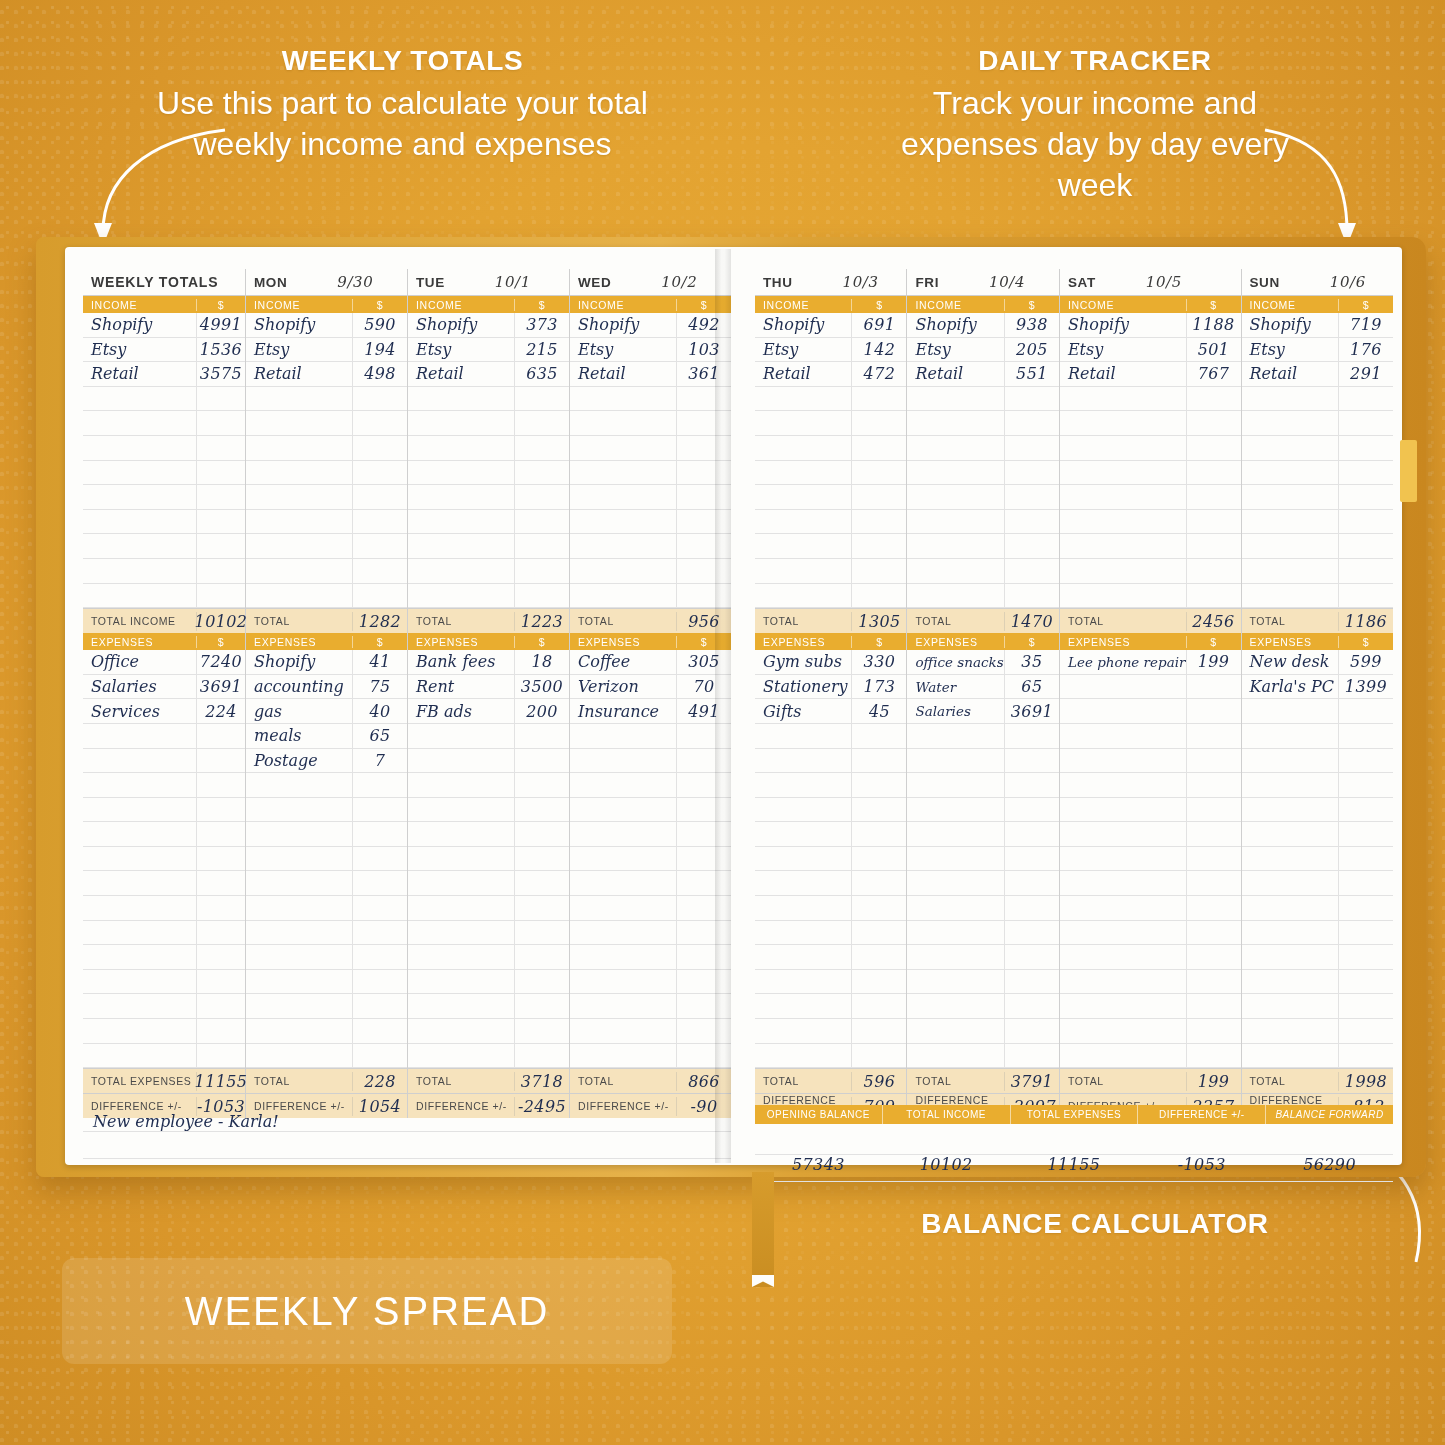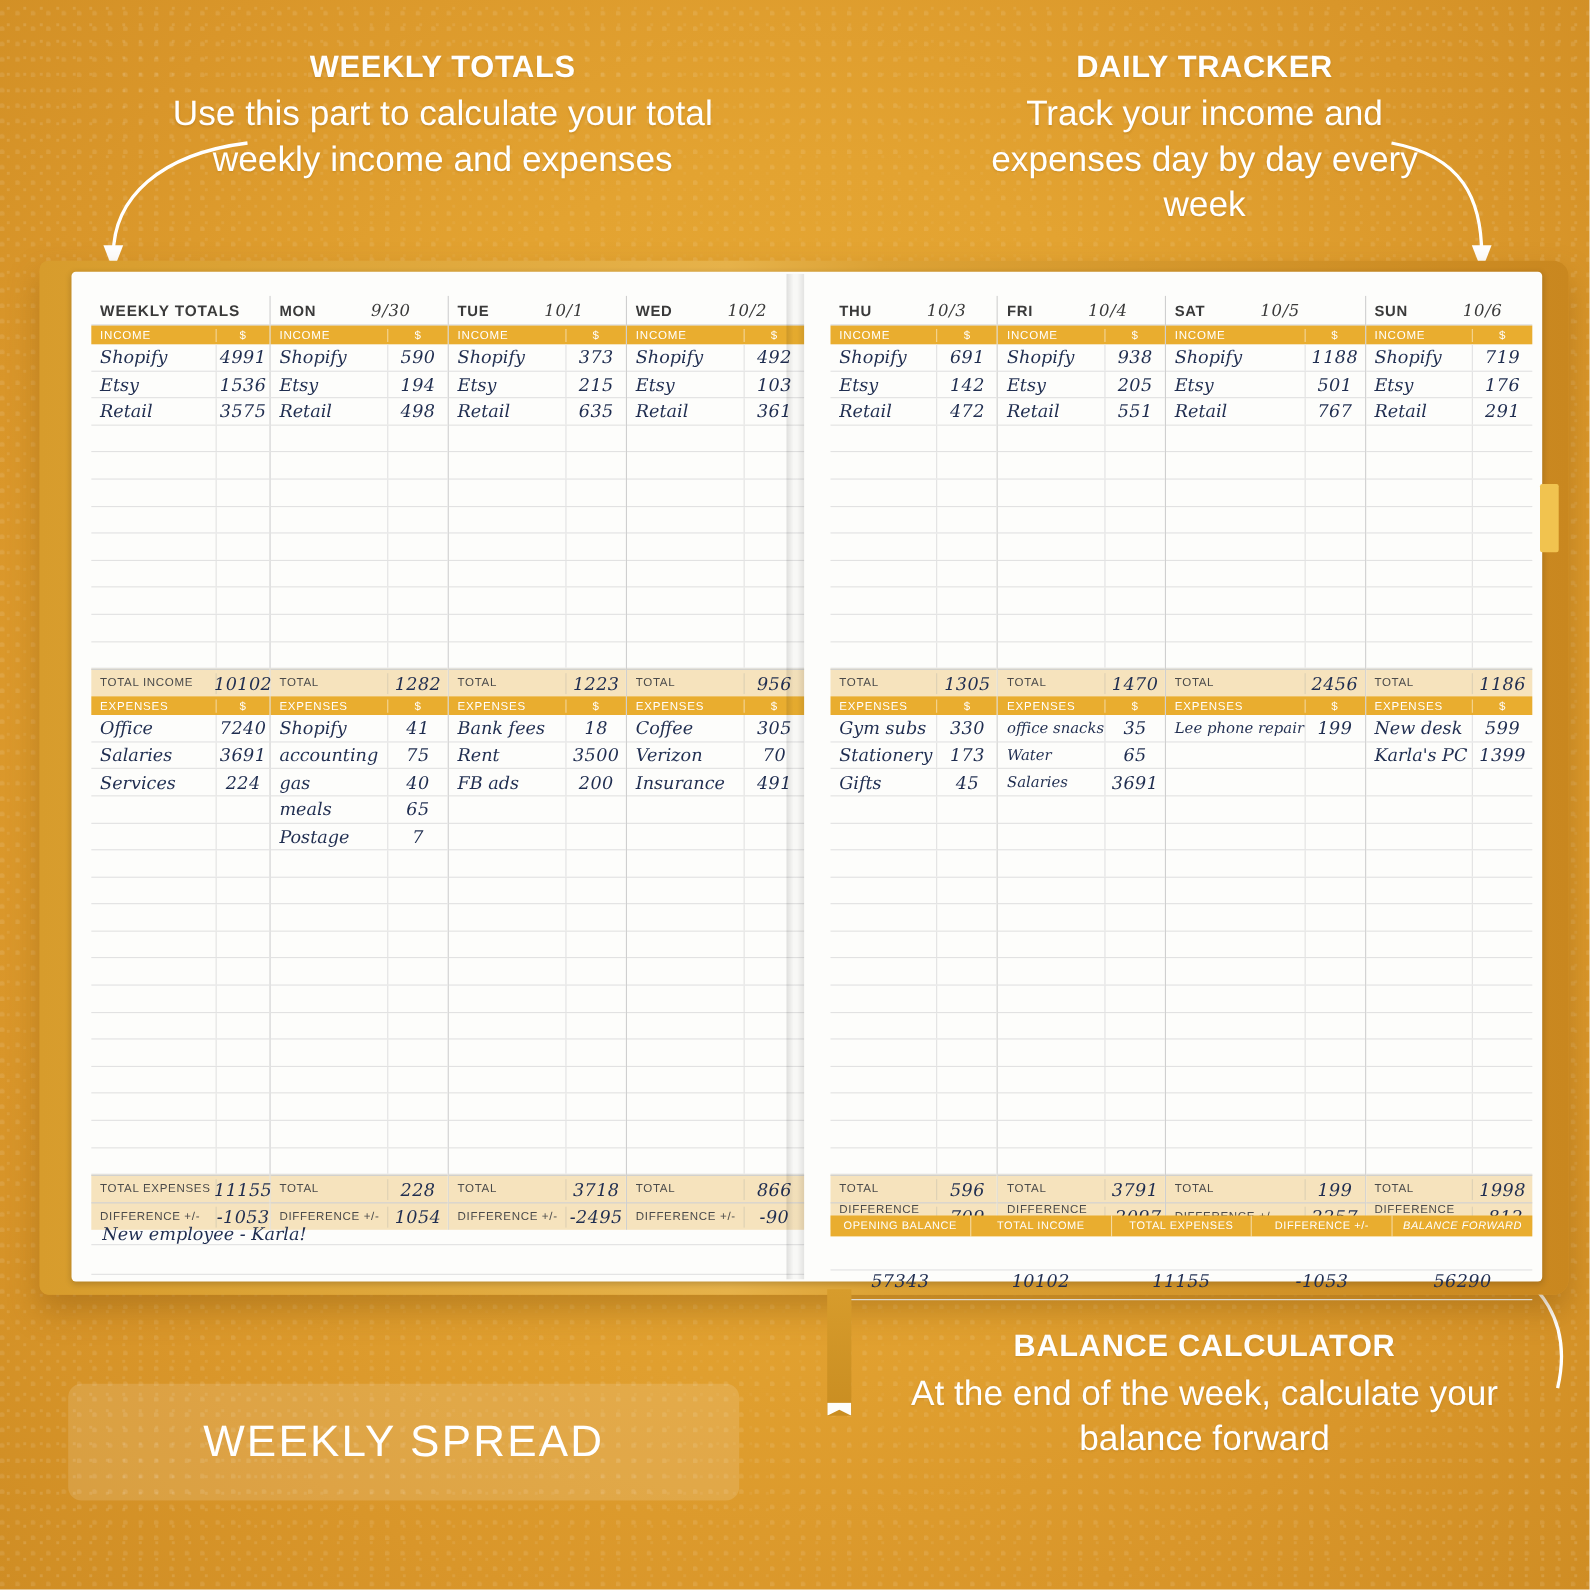--- a/index.html
+++ b/index.html
@@ -137,21 +137,20 @@
 <div class="callout" id="co-weekly">
   <div class="c-title">WEEKLY TOTALS</div>
   <div class="c-body">Use this part to calculate your total weekly income and expenses</div>
 </div>
 <div class="callout" id="co-daily">
   <div class="c-title">DAILY TRACKER</div>
   <div class="c-body">Track your income and expenses day by day every week</div>
 </div>
 <div class="callout" id="co-balance">
   <div class="c-title">BALANCE CALCULATOR</div>
-  <div class="c-body">At the end of the week, calculate your balance forward</div>
 </div>
 
 <svg class="arrow" style="left:85px;top:120px;" width="150" height="140">
   <path d="M140 10 C 60 20, 18 60, 18 112" stroke="#ffffff" stroke-width="3" fill="none"></path>
   <path d="M18 126 L9 103 L27 103 Z" fill="#ffffff"></path>
 </svg>
 <svg class="arrow" style="left:1255px;top:120px;" width="110" height="140">
   <path d="M10 10 C 75 22, 92 62, 92 112" stroke="#ffffff" stroke-width="3" fill="none"></path>
   <path d="M92 126 L83 103 L101 103 Z" fill="#ffffff"></path>
 </svg>

